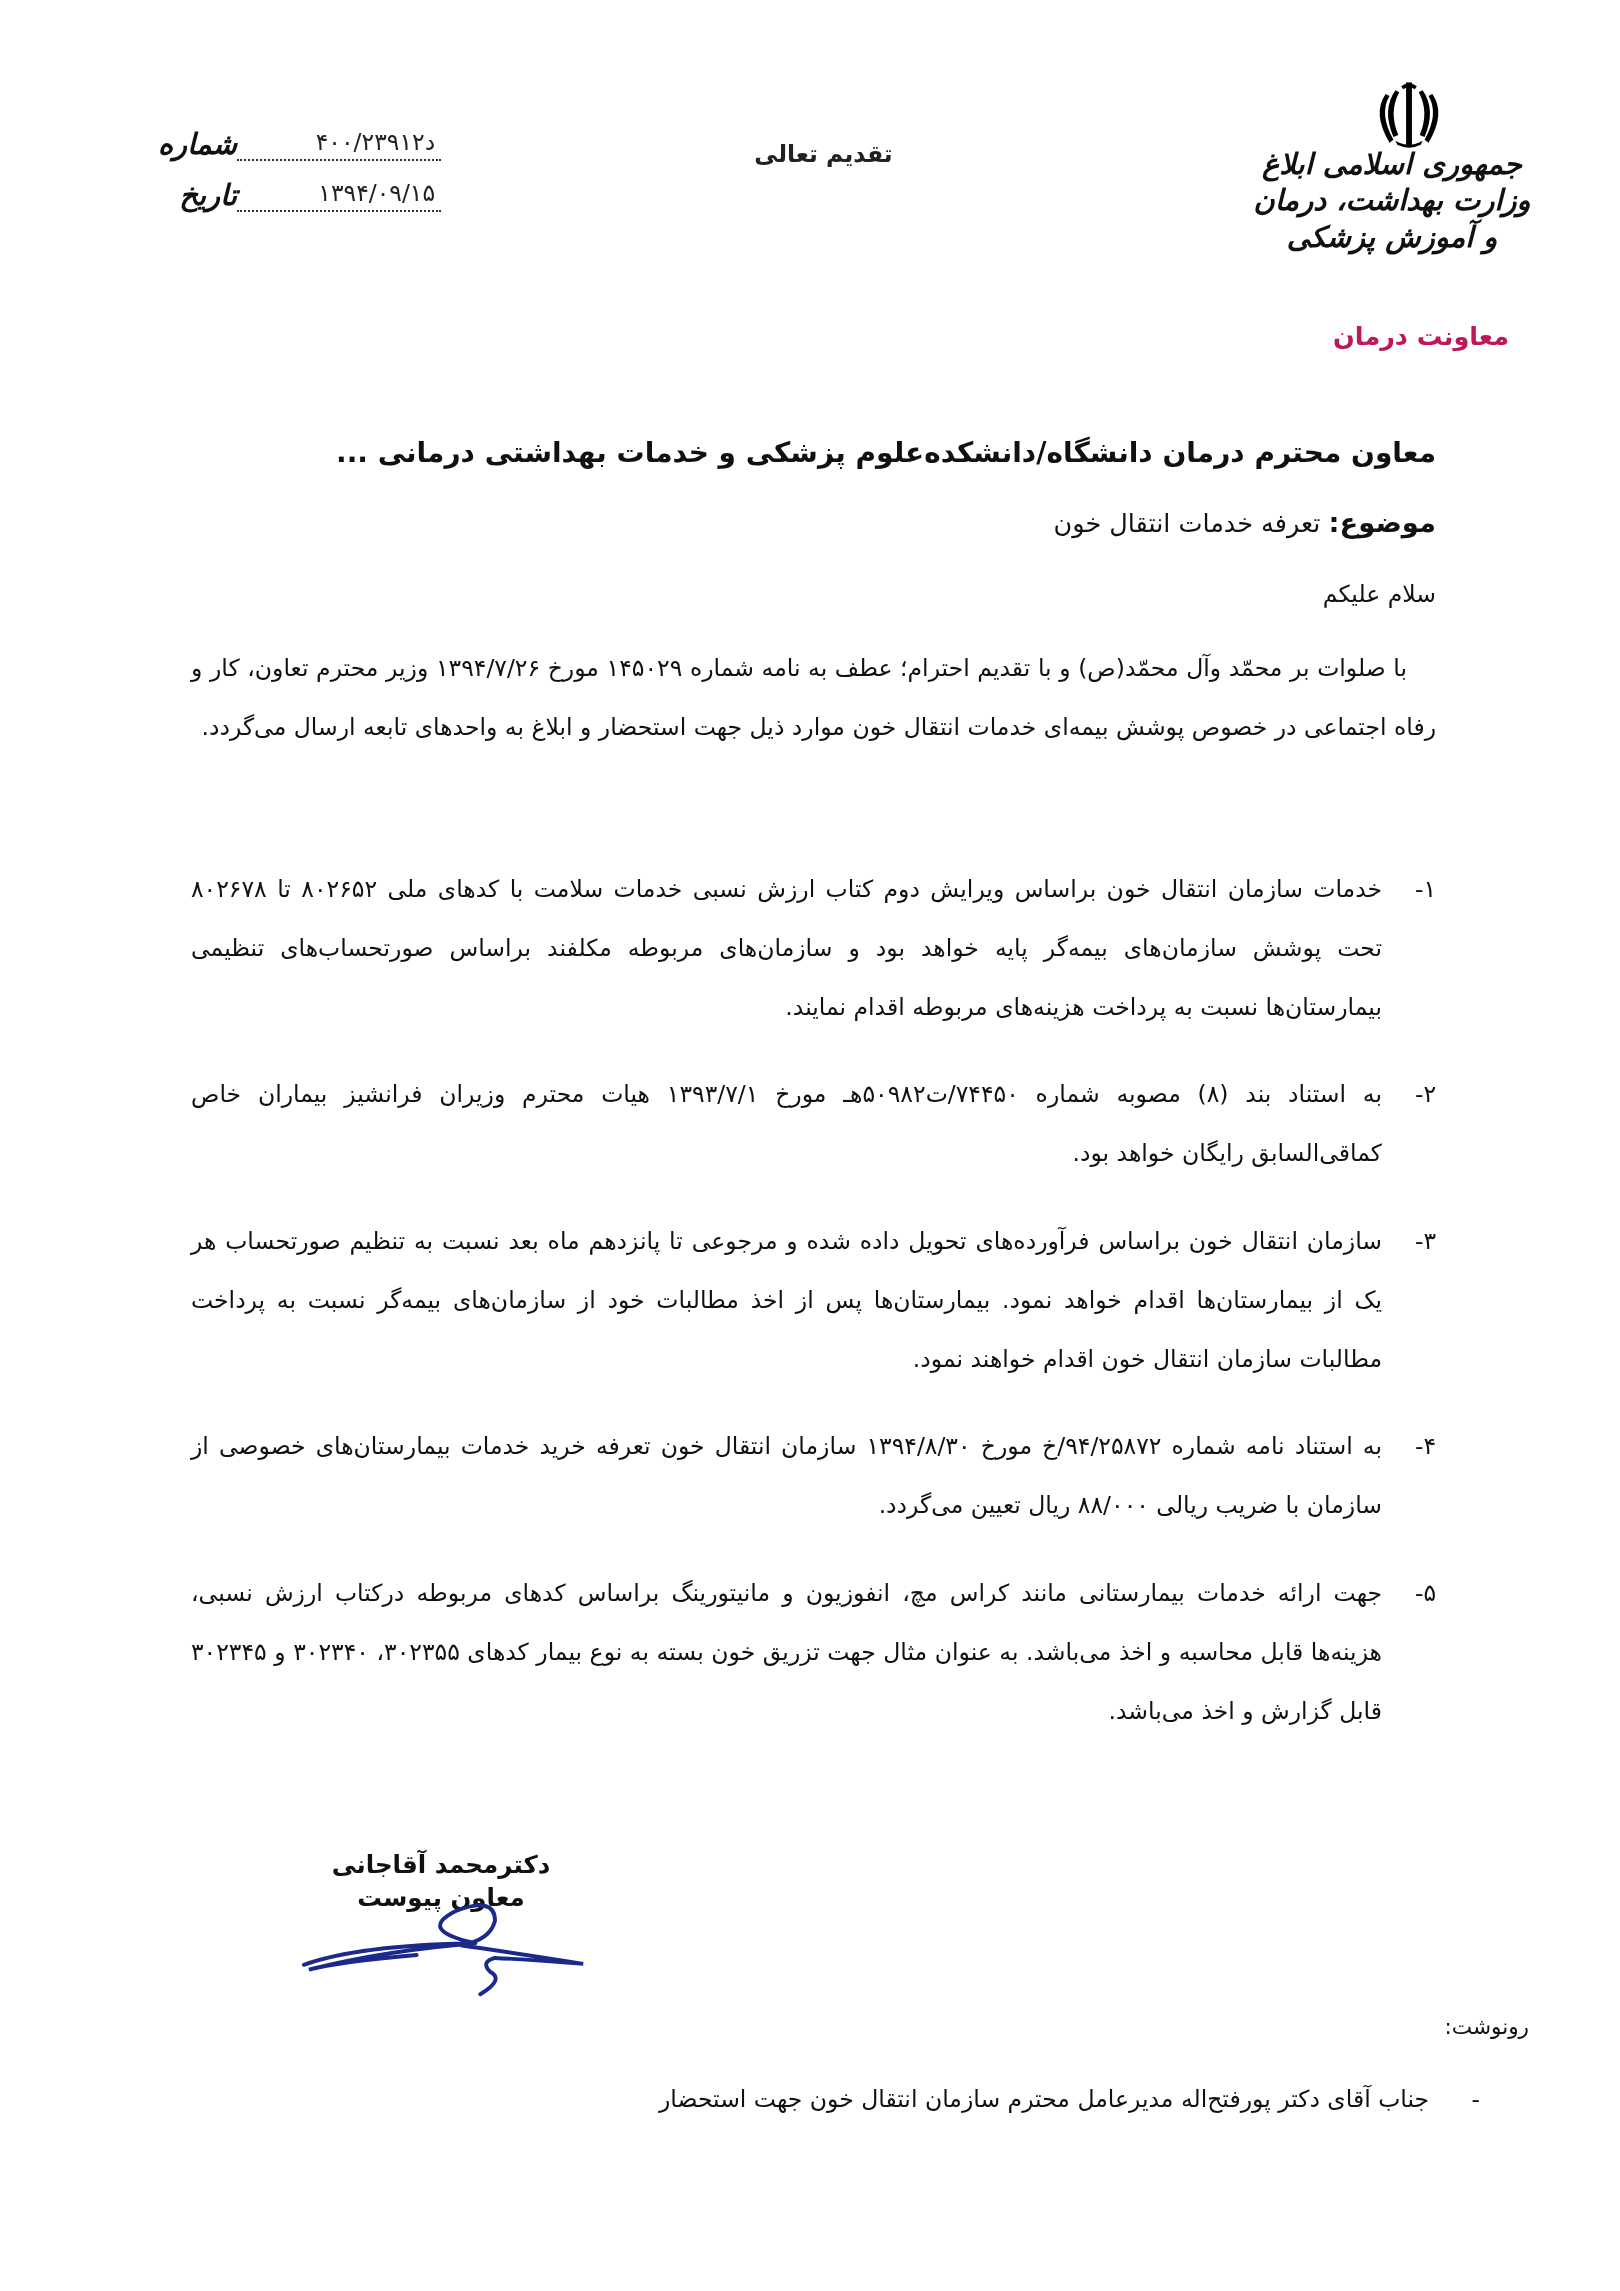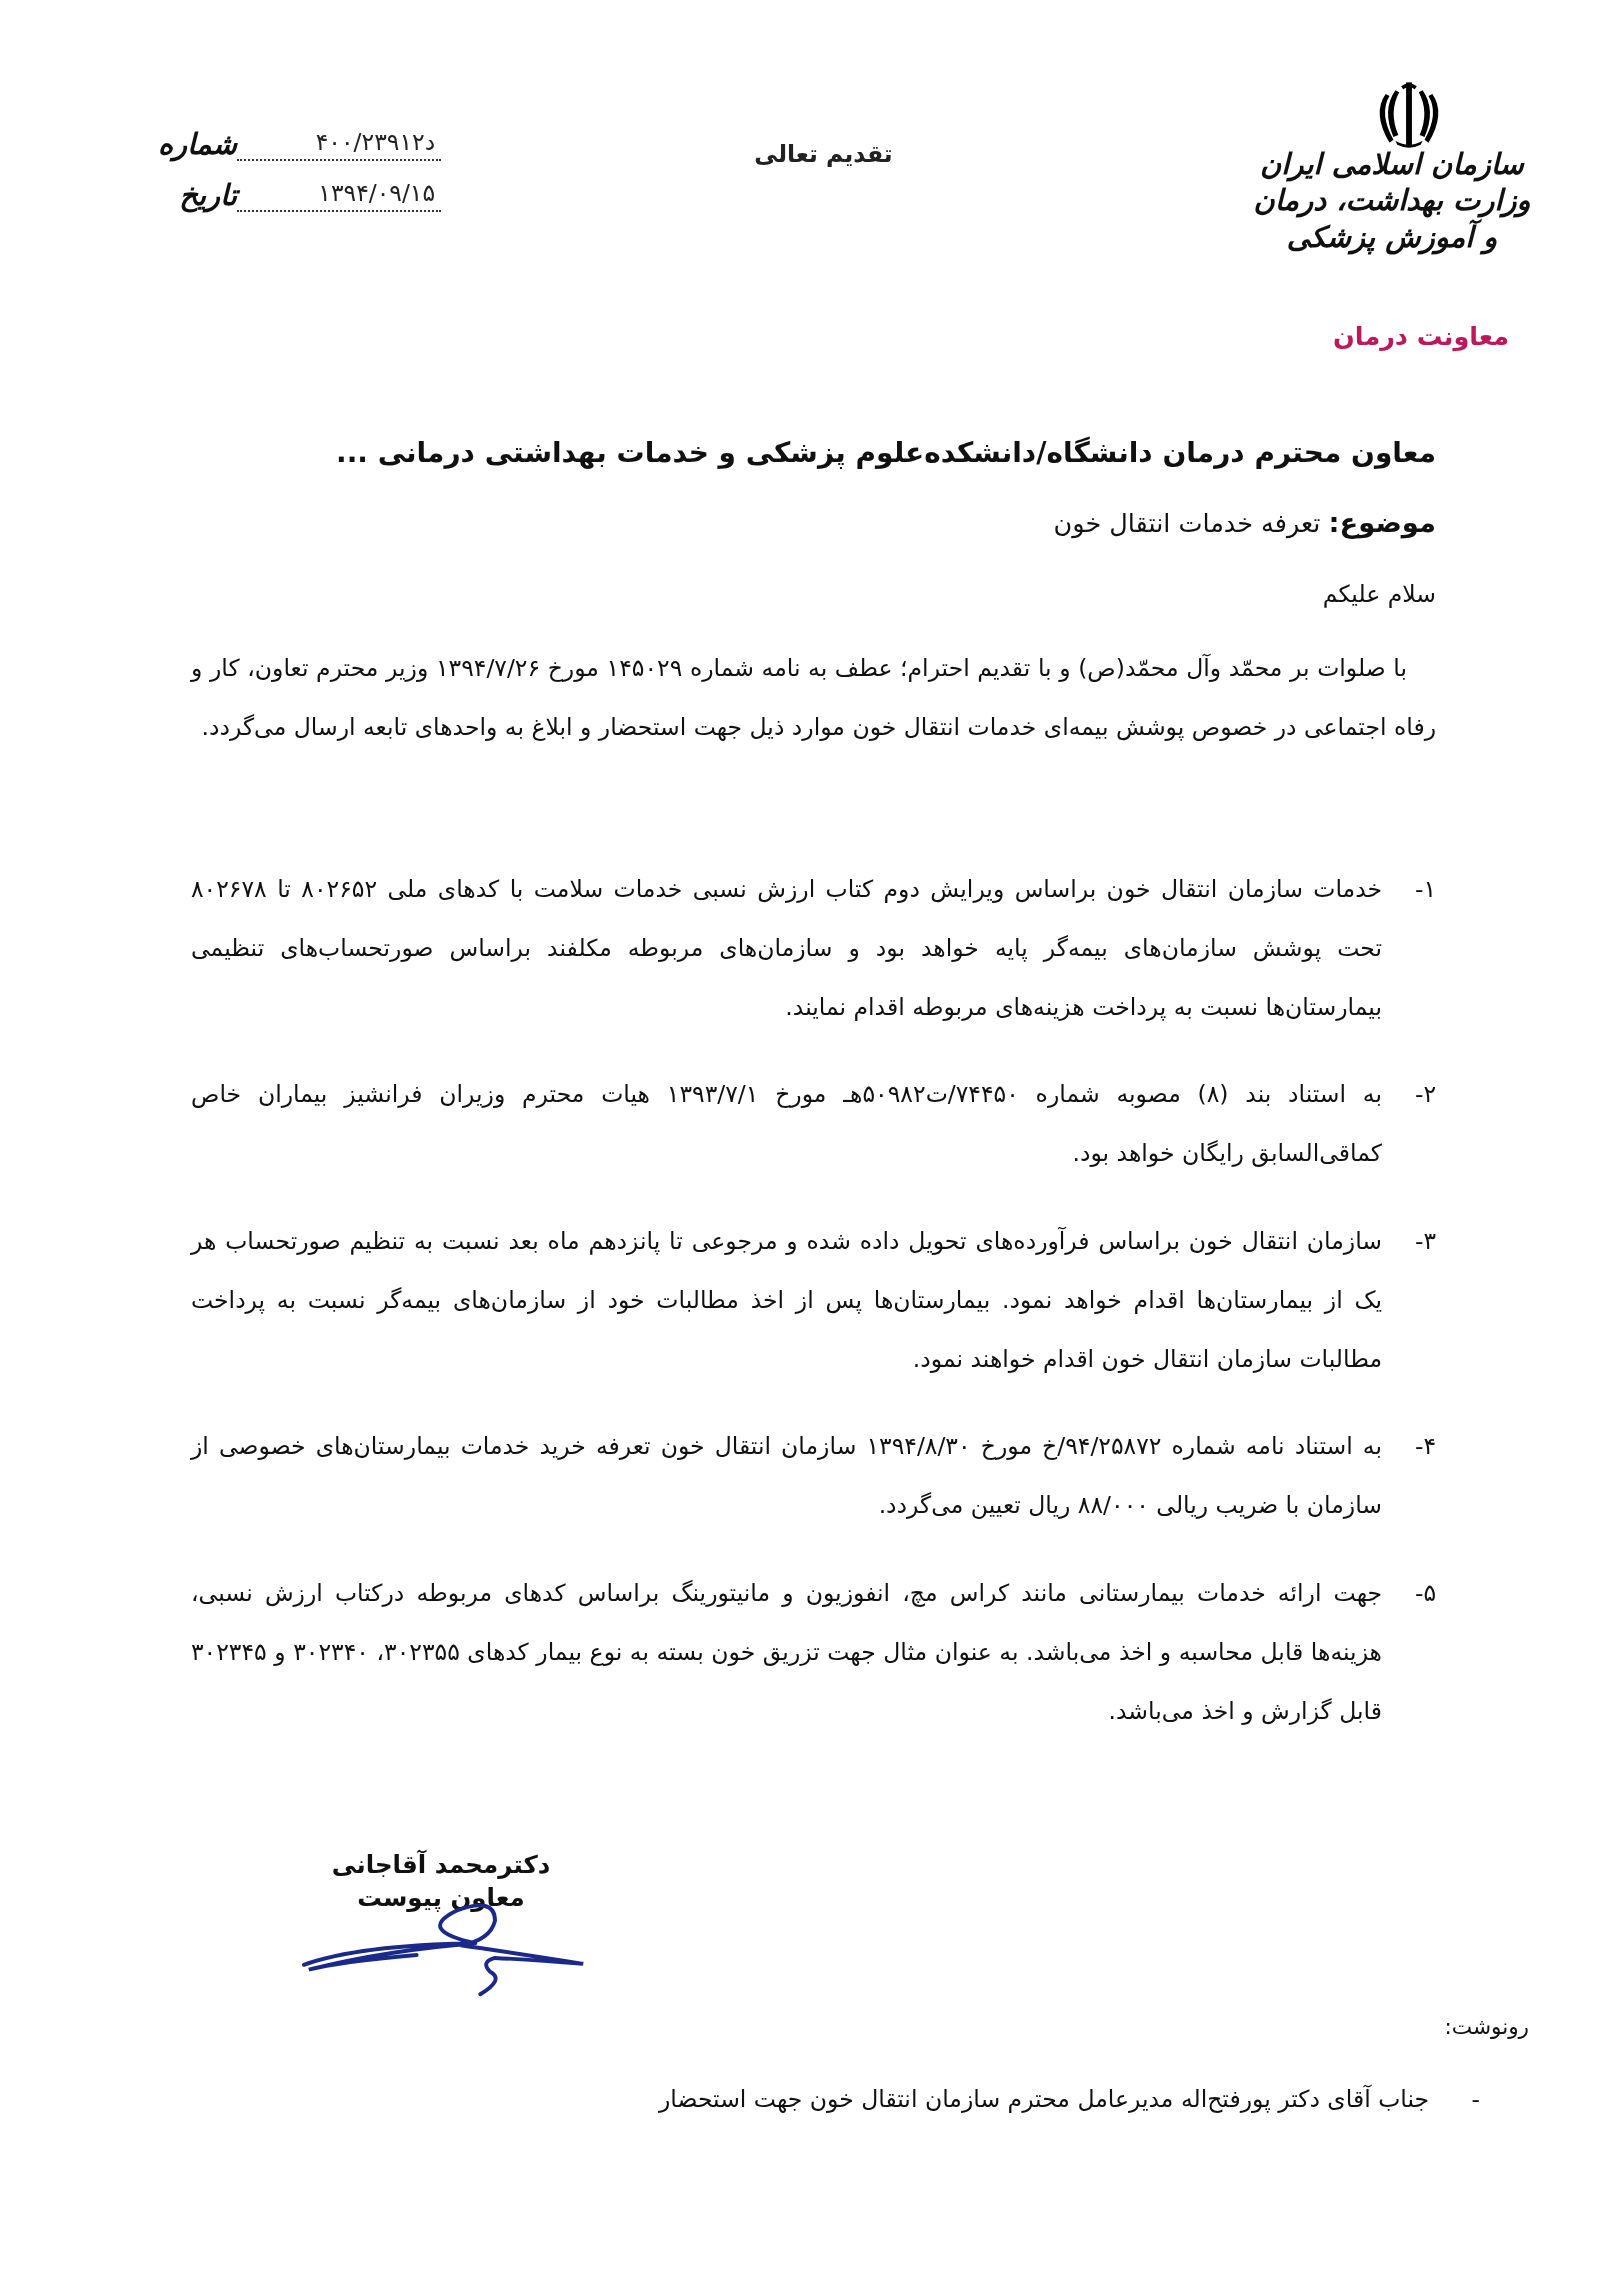--- a/index.html
+++ b/index.html
@@ -54,21 +54,21 @@
     <rect x="35" y="2" width="6" height="66"></rect>
     <path d="M30 6 Q38 0 46 6 L44 9 Q38 5 32 9 Z"></path>
     <path d="M24 10 Q10 30 22 58 L27 56 Q17 32 28 12 Z"></path>
     <path d="M52 10 Q66 30 54 58 L49 56 Q59 32 48 12 Z"></path>
     <path d="M14 14 Q0 34 18 64 L22 61 Q7 34 18 16 Z"></path>
     <path d="M62 14 Q76 34 58 64 L54 61 Q69 34 58 16 Z"></path>
     <path d="M24 62 Q38 70 52 62 L50 66 Q38 72 26 66 Z"></path>
   </g>
 </svg>
 <div class="abs ministry rtl">
-  <div class="l1">سازمان اسلامی ایران</div>
+  <div class="l1">جمهوری اسلامی ابلاغ</div>
   <div class="l2">وزارت بهداشت، درمان و آموزش پزشکی</div>
 </div>
 <div class="abs dept rtl">معاونت درمان</div>
 
 <div class="abs bismillah rtl">تقدیم تعالی</div>
 
 <div class="abs meta rtl">
   <div class="meta-row">
     <span class="meta-label">شماره</span>
     <span class="meta-value">د۴۰۰/۲۳۹۱۲</span>

